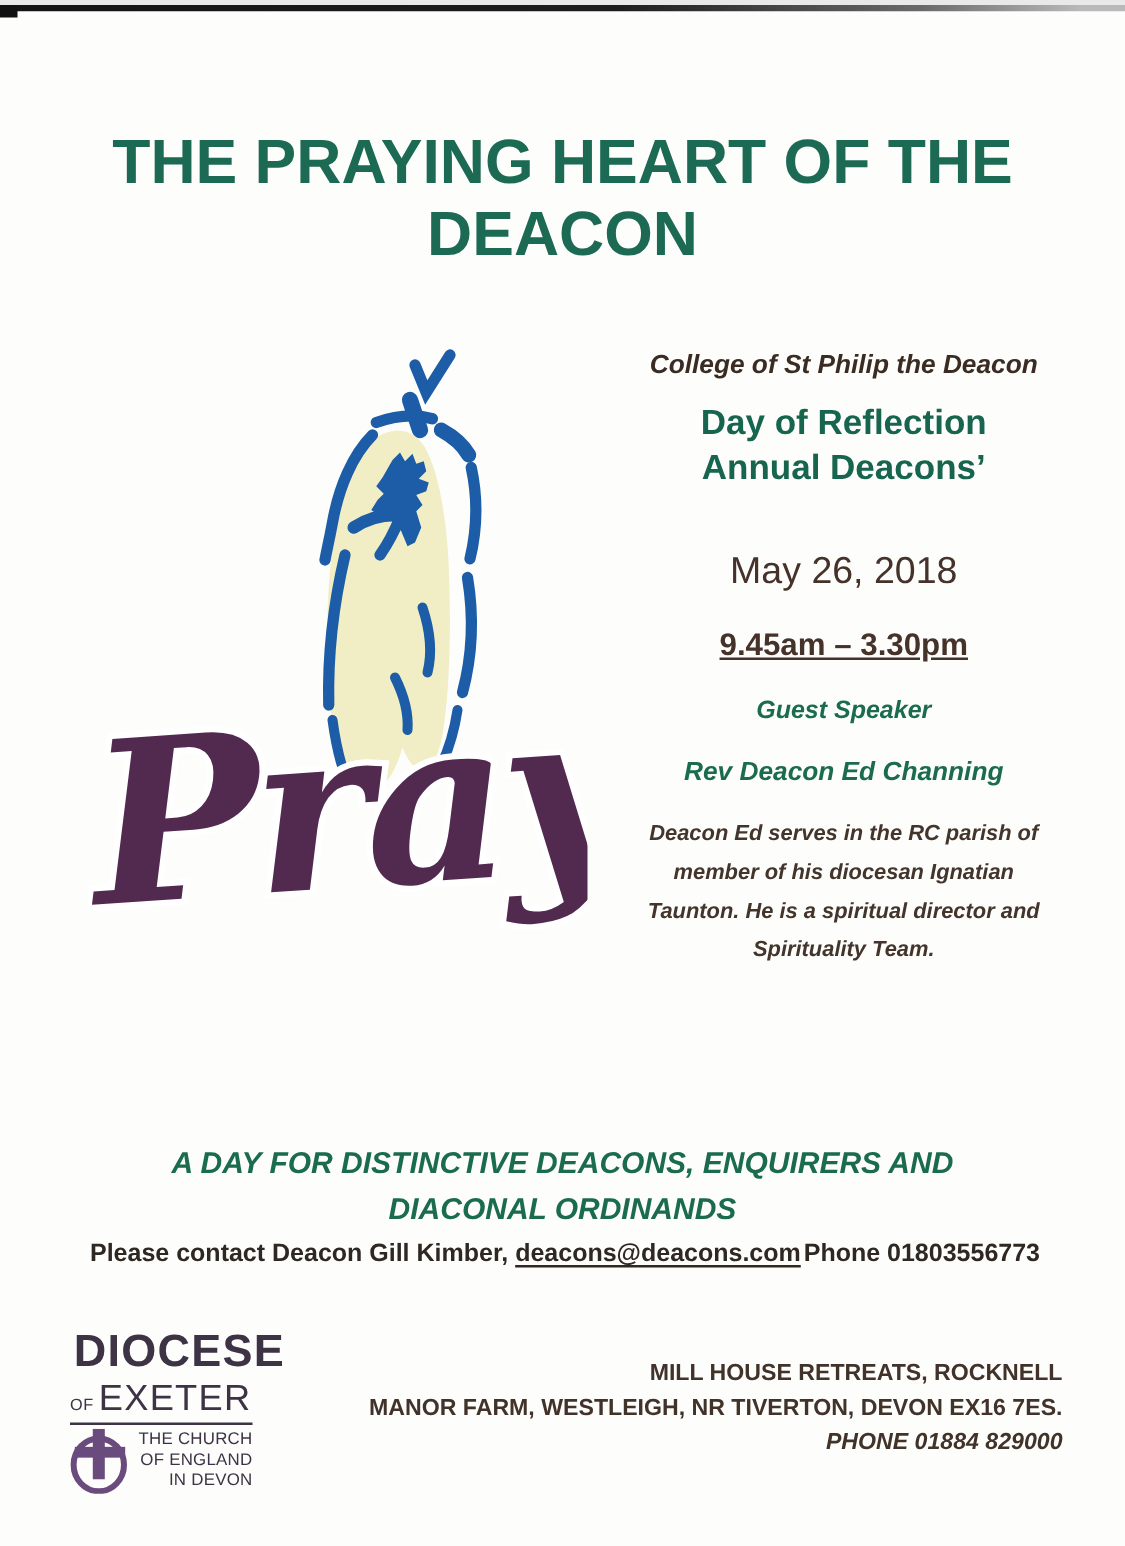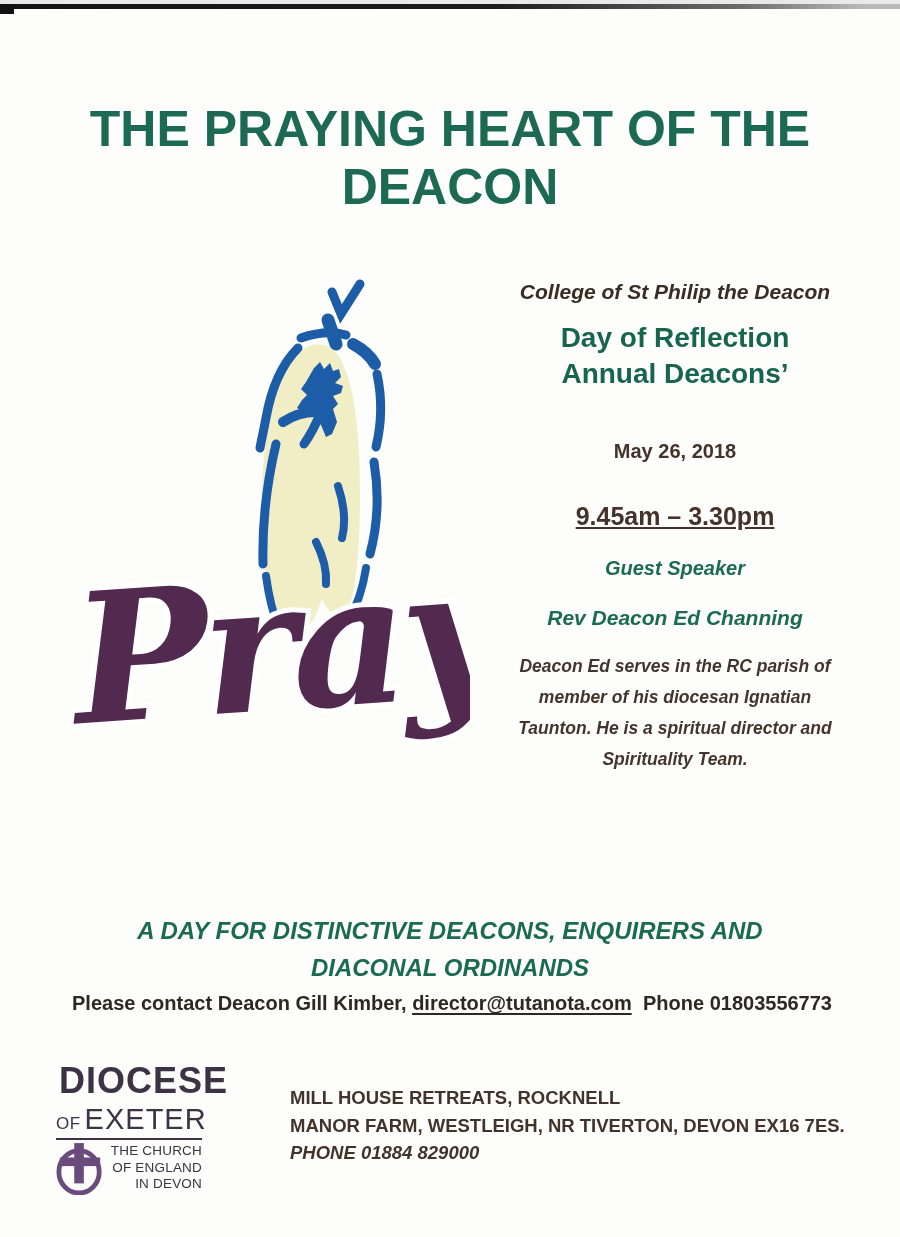--- a/index.html
+++ b/index.html
@@ -25,21 +25,21 @@
     font-size:50px;font-weight:bold;
     line-height:58px;letter-spacing:0px;
   }
 
   .figure-wrap{position:absolute;left:70px;top:258px;width:400px;height:560px;}
 
   .rcol{position:absolute;left:455px;top:276px;width:440px;height:500px;text-align:center;}
   .rcol > div{position:absolute;left:0;width:100%;}
   .college{top:0;font-size:21px;font-weight:bold;font-style:italic;color:#3a2c22;}
   .event-name{top:40px;font-size:28px;font-weight:bold;color:#17654e;line-height:36px;}
-  .date{top:160px;font-size:20px;font-weight:bold;color:#45322a;}
+  .date{top:160px;font-size:30px;font-weight:normal;color:#45322a;}
   .time{top:222px;font-size:25px;font-weight:bold;color:#45322a;text-decoration:underline;}
   .guest{top:277px;font-size:20px;font-weight:bold;font-style:italic;color:#1a6b50;}
   .speaker{top:326px;font-size:21px;font-weight:bold;font-style:italic;color:#1a6b50;}
   .bio{top:371px;font-size:17.5px;font-weight:bold;font-style:italic;color:#44352c;line-height:31px;}
 
   .audience{
     position:absolute;top:908px;left:0;width:100%;
     text-align:center;color:#1a6b50;
     font-size:24px;font-weight:bold;font-style:italic;
     line-height:37px;
@@ -52,29 +52,29 @@
   .contact .email{
     text-decoration:underline;
     text-decoration-thickness:2px;
     text-underline-offset:3px;
     color:#2f2822;
   }
 
   .logo{position:absolute;left:56px;top:1056px;width:146px;color:#3d3345;}
   .logo .d1{font-size:36px;letter-spacing:1px;margin-left:3px;font-weight:700;text-align:right;}
   .logo .d2{display:flex;align-items:baseline;margin-top:1px;}
-  .logo .of{font-size:17px;margin-right:4px;letter-spacing:0.5px;}
+  .logo .of{font-size:13px;margin-right:4px;letter-spacing:0.5px;}
   .logo .exeter{font-size:29px;letter-spacing:1px;font-weight:400;}
   .logo .rule{border-bottom:2px solid #3d3345;margin-top:2px;}
   .logo .bottom{display:flex;margin-top:3px;justify-content:flex-end;}
   .logo .tagline{flex:1;text-align:right;font-size:13.5px;line-height:16.5px;letter-spacing:0.2px;}
 
   .venue{
     position:absolute;top:1080px;left:290px;width:560px;
-    text-align:left;color:#42332a;
+    text-align:right;color:#42332a;
     font-size:18.5px;font-weight:bold;line-height:27.5px;
   }
   .venue .l2{font-style:italic;}
 </style>
 </head>
 <body>
 
 <div class="page">
 
   <div class="scanline"></div>
@@ -149,21 +149,21 @@
   </div>
 
   <div class="audience">
     <div>A DAY FOR DISTINCTIVE DEACONS, ENQUIRERS AND</div>
     <div>DIACONAL ORDINANDS</div>
   </div>
 
   <div class="contact">
     <span>
       <span>Please contact Deacon Gill Kimber,</span>
-      <span class="email">director@tutanota.com</span>
+      <span class="email">deacons@deacons.com</span>
     </span>
     <span>Phone 01803556773</span>
   </div>
 
   <div class="logo">
     <div class="d1">DIOCESE</div>
     <div class="d2">
       <span class="of">OF</span>
       <span class="exeter">EXETER</span>
     </div>

